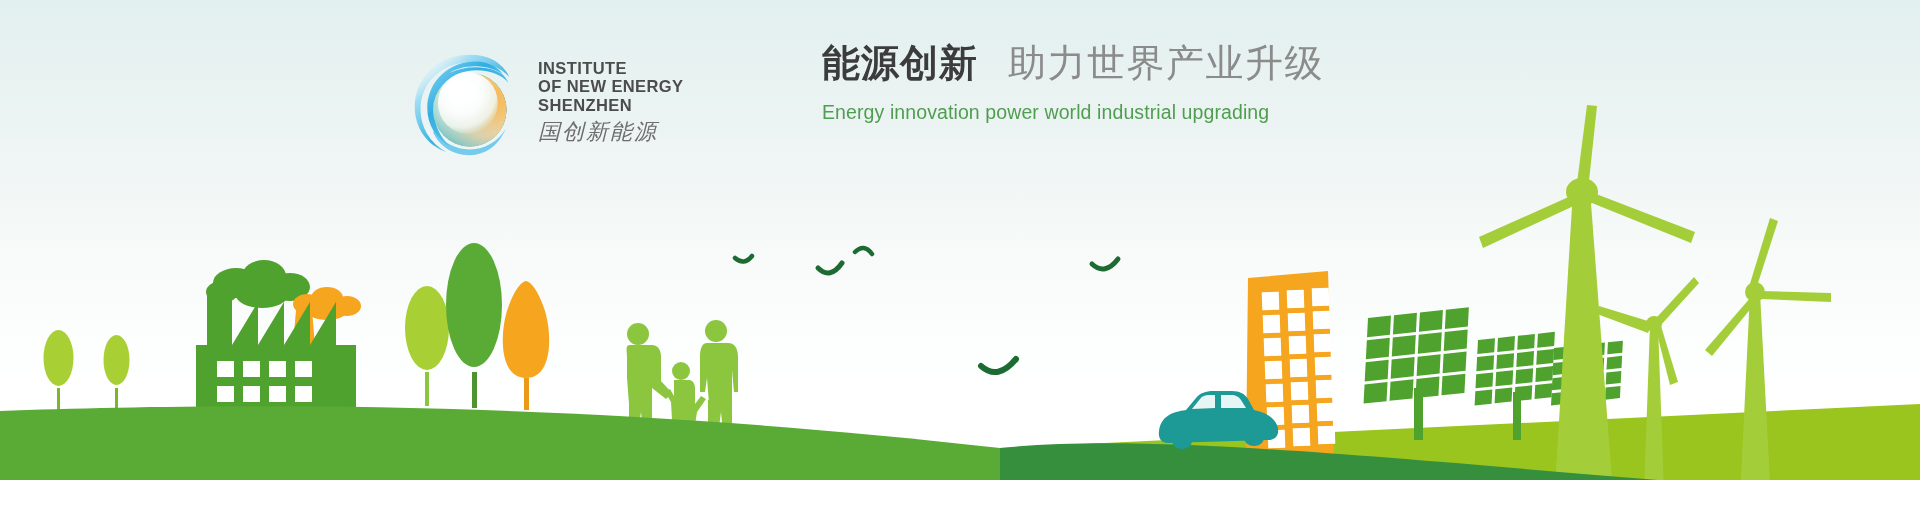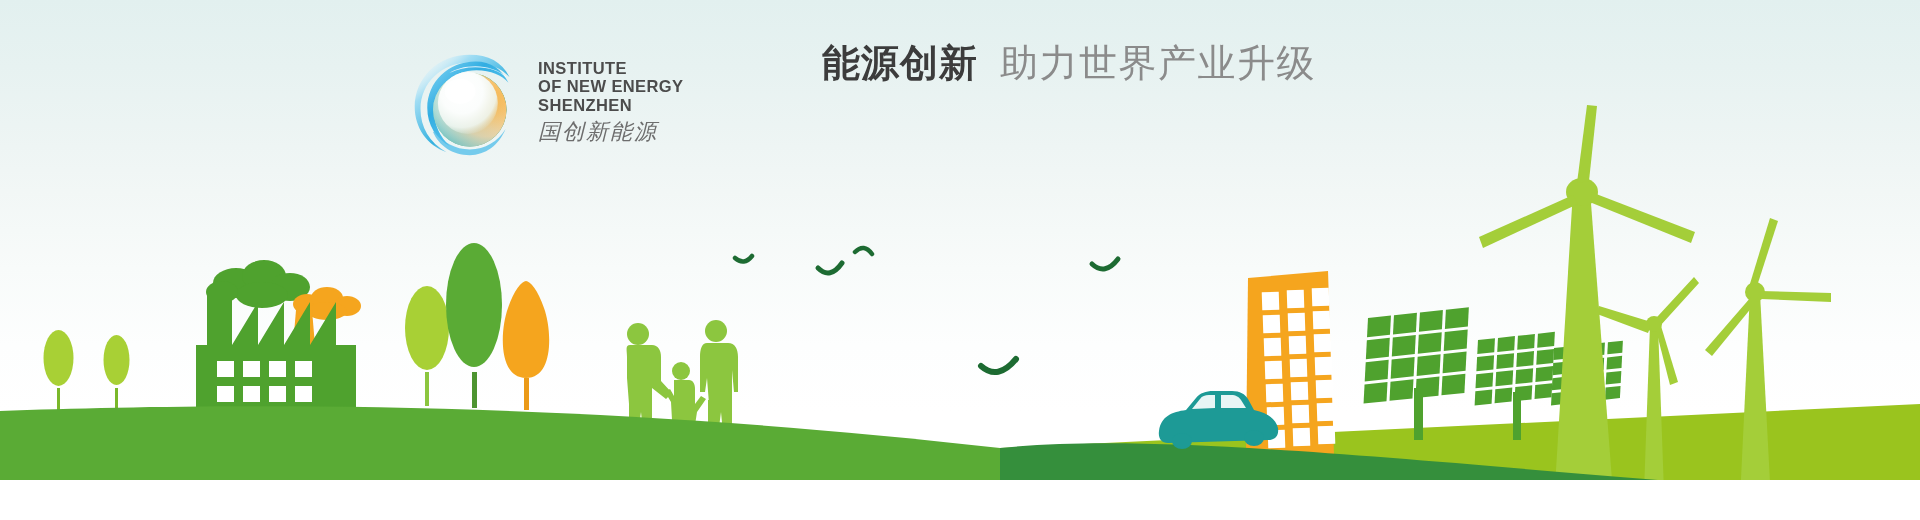--- a/index.html
+++ b/index.html
@@ -100,21 +100,21 @@
     font-weight: bold;
     color: #3c3c3c;
     letter-spacing: 1px;
   }
   .slogan-sub {
     font-family: "DejaVu Sans", sans-serif;
     font-size: 38px;
     font-weight: normal;
     color: #8b8b8b;
     letter-spacing: 1.5px;
-    margin-left: 22px;
+    margin-left: 30px;
   }
   .slogan-en {
     margin-top: 19px;
     font-family: "Liberation Sans", sans-serif;
     font-size: 19.5px;
     font-weight: normal;
     color: #4f9e4f;
     letter-spacing: 0.1px;
     white-space: nowrap;
   }
@@ -442,16 +442,17 @@
         <div class="logo-en">OF NEW ENERGY</div>
         <div class="logo-en">SHENZHEN</div>
         <div class="logo-cn">国创新能源</div>
       </div>
     </div>
 
     <div id="slogan-block">
       <div class="slogan-line">
         <span class="slogan-main">能源创新</span><span class="slogan-sub">助力世界产业升级</span>
       </div>
+      <div class="slogan-en">Energy innovation power world industrial upgrading</div>
     </div>
 
   </div>
 </div>
 
 </body></html>

